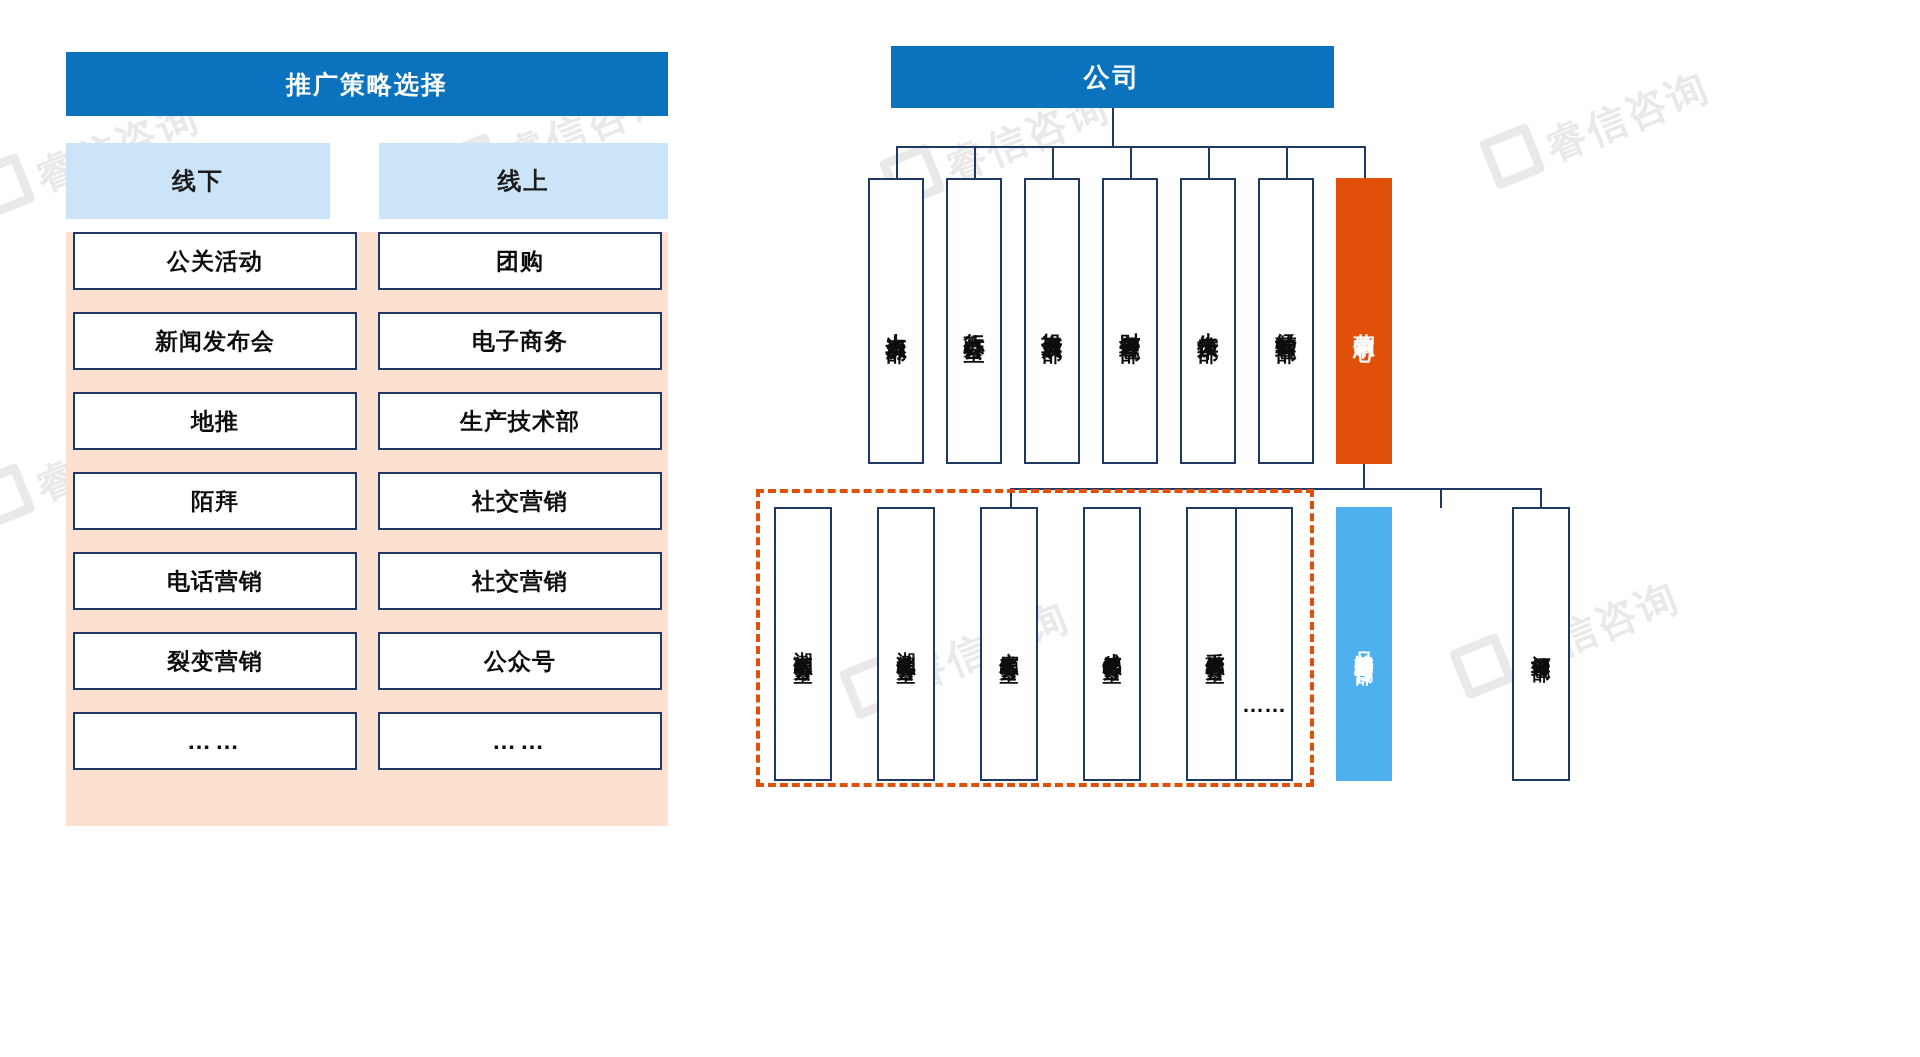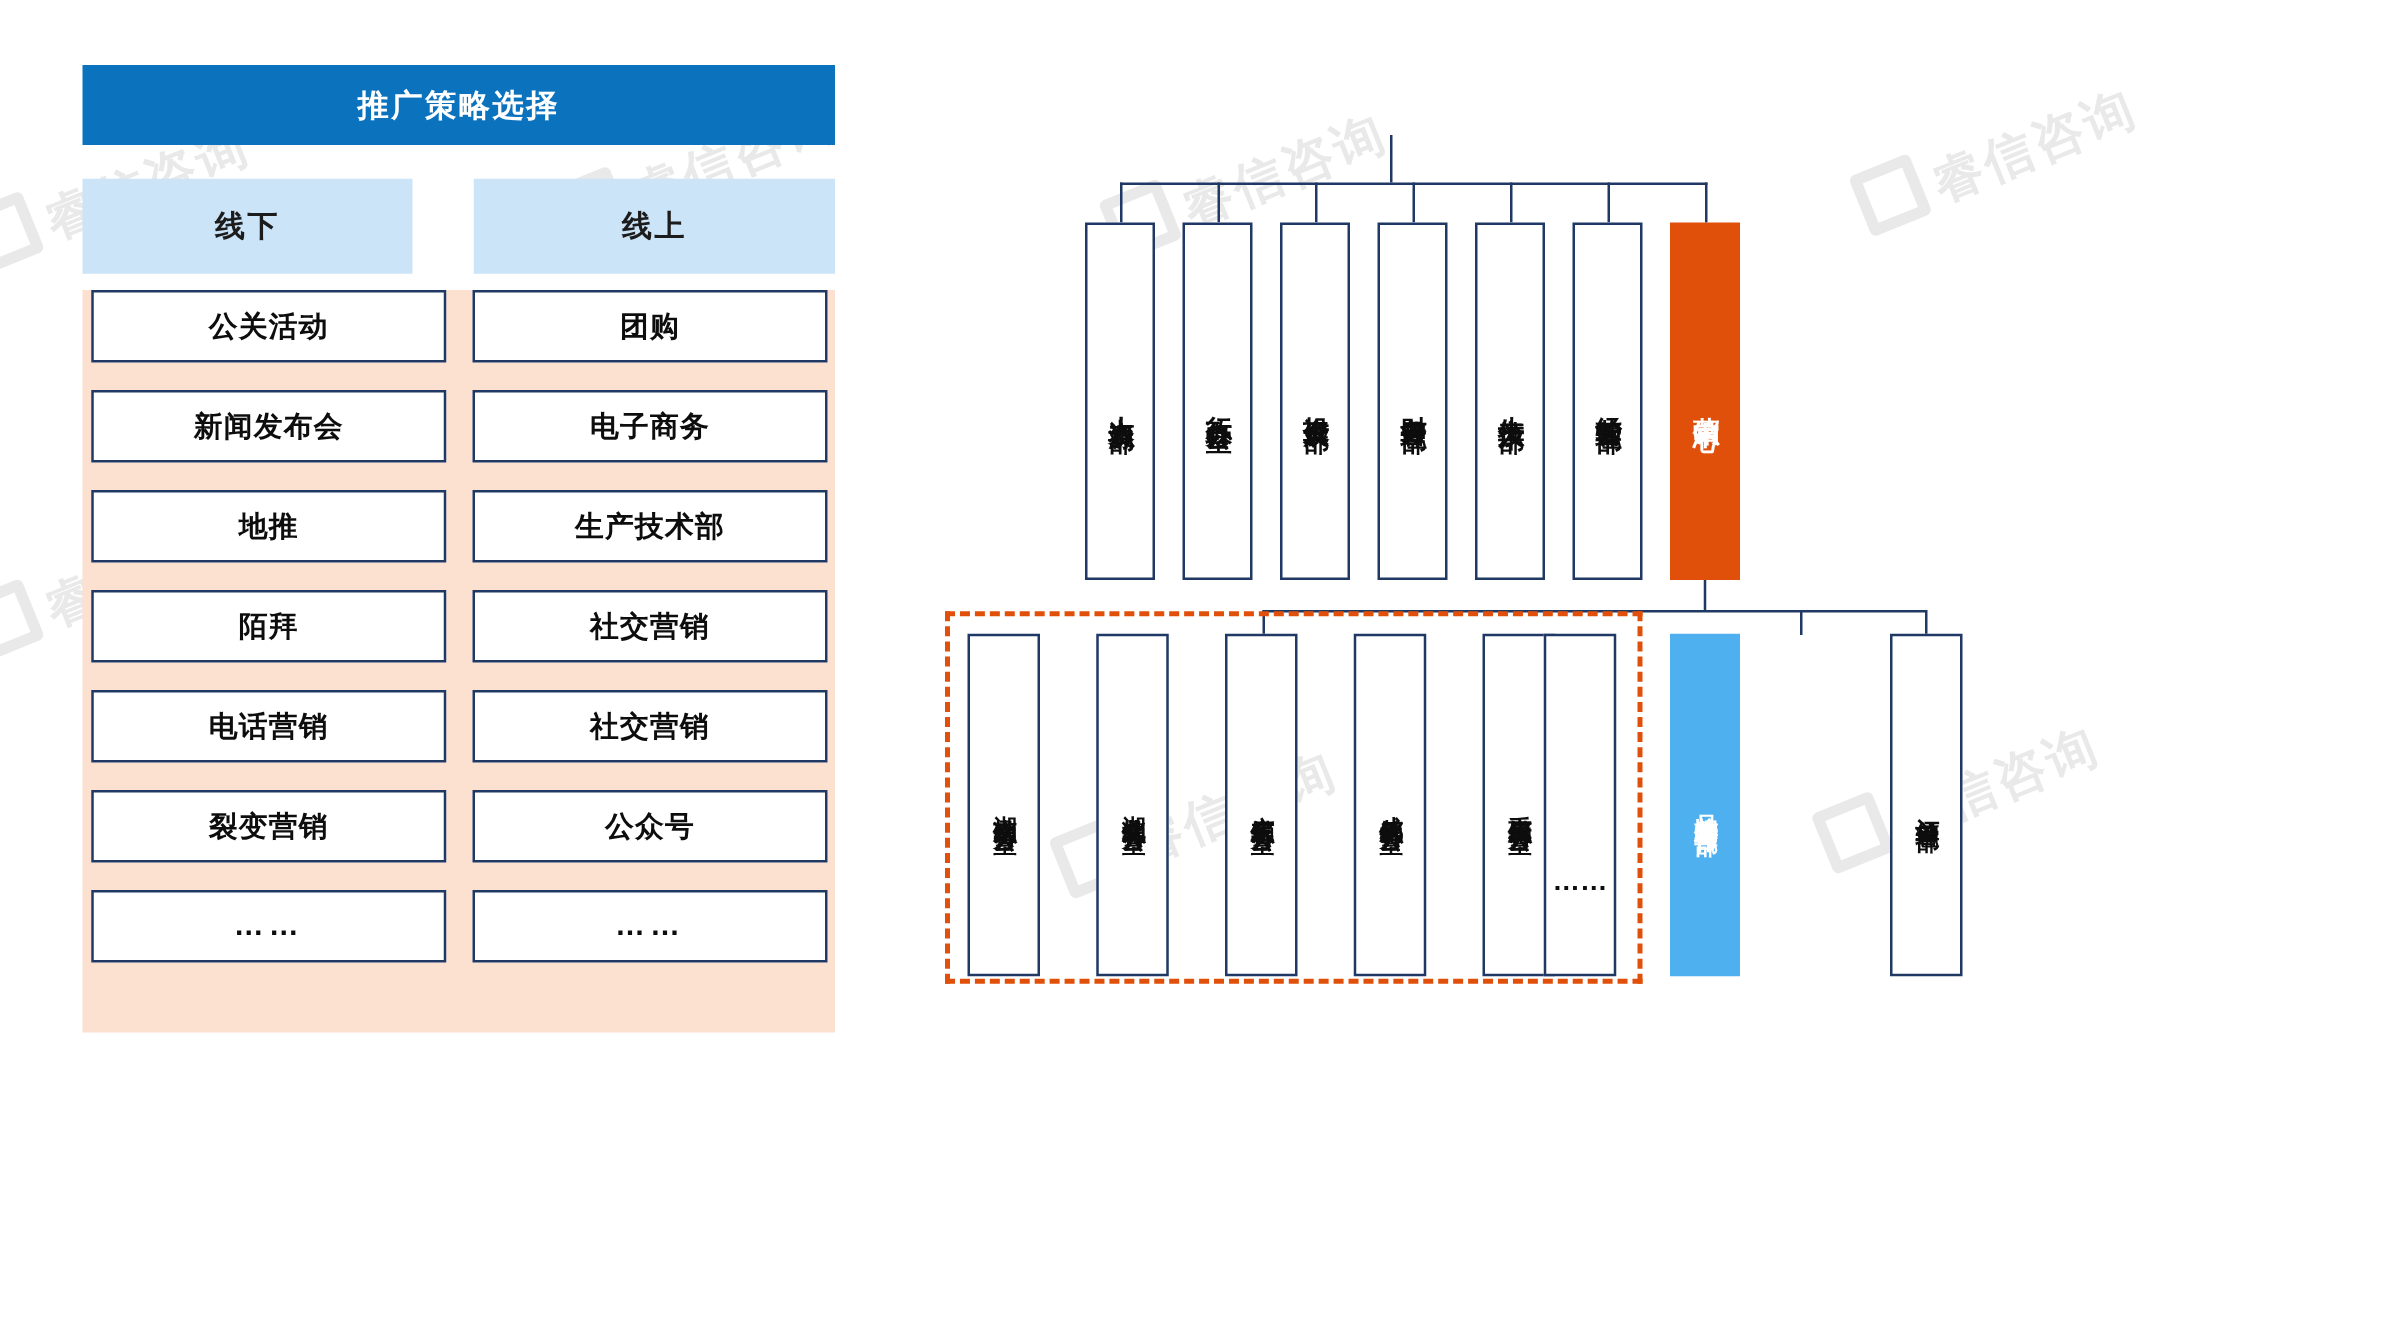--- a/index.html
+++ b/index.html
@@ -185,20 +185,21 @@
       <div class="lp-item">社交营销</div>
       <div class="lp-item">公众号</div>
       <div class="lp-item dots">……</div>
     </div>
 
   </div>
 </div>
 
 <div id="org-chart">
 
+  <div class="node blue" id="node-company">公司</div>
 
   <div class="ln v" style="left:412px; top:108px; height:38px;"></div>
 
   <div class="ln h" style="left:196px; top:146px; width:468px;"></div>
 
   <div class="ln v" style="left:196px; top:146px; height:32px;"></div>
   <div class="ln v" style="left:274px; top:146px; height:32px;"></div>
   <div class="ln v" style="left:352px; top:146px; height:32px;"></div>
   <div class="ln v" style="left:430px; top:146px; height:32px;"></div>
   <div class="ln v" style="left:508px; top:146px; height:32px;"></div>

